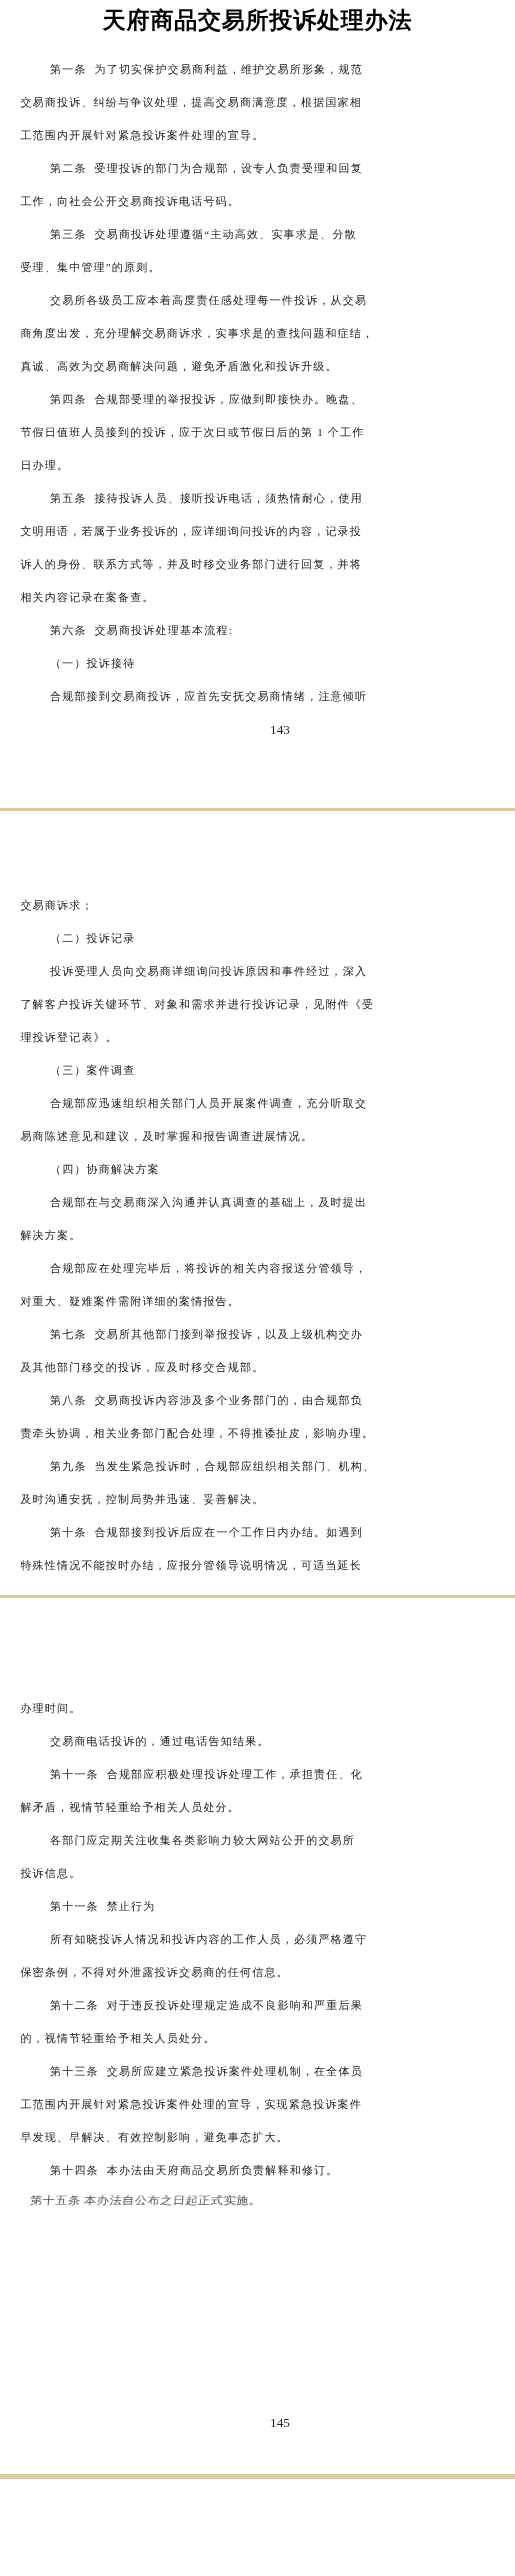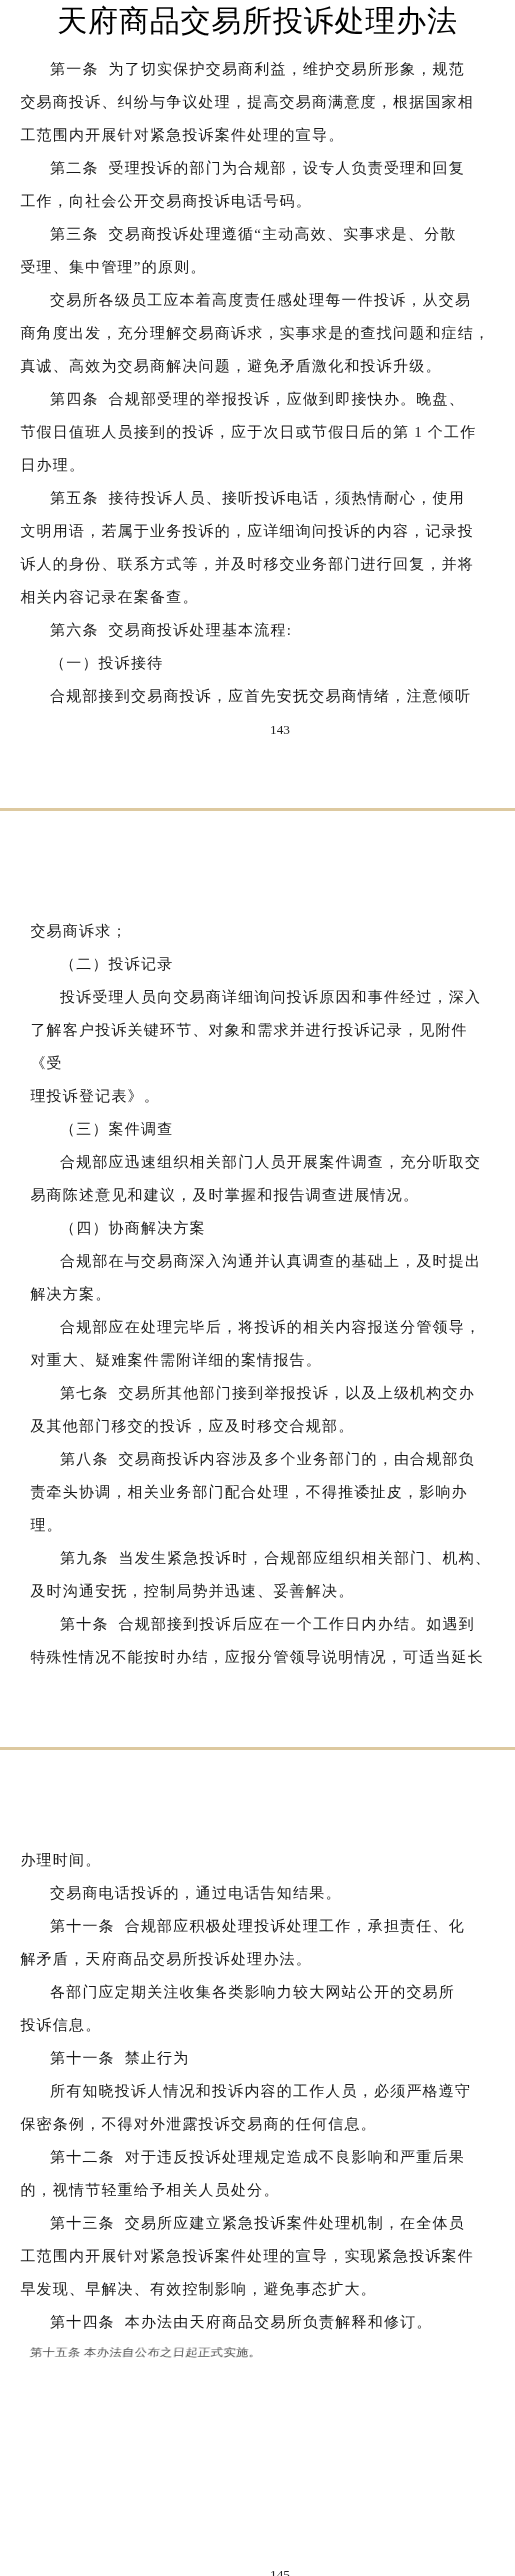--- a/index.html
+++ b/index.html
@@ -5,35 +5,35 @@
   html, body { margin:0; padding:0; }
   body {
     width:515px;
     background:#ffffff;
     color:#1a1a1a;
     font-family:"Liberation Serif","DejaVu Serif",serif;
   }
   .doc { width:515px; }
   .page { box-sizing:border-box; overflow:hidden; position:relative; background:#ffffff; }
   .page-1 { height:808px; padding-top:4.7px; }
-  .page-2 { height:936px; padding-top:104px;margin-left:10px; }
+  .page-2 { height:784px; padding-top:78px; }
   .page-3 { height:876px; padding-top:78px; }
   .title {
     margin:0;
     font-family:"Liberation Sans","DejaVu Sans",sans-serif;
-    font-weight:400;
-    font-size:30px;
+    font-weight:700;
+    font-size:23px;
     line-height:31px;
     letter-spacing:0.8px;
     text-align:center;
     color:#000000;
   }
   .body-text { margin-top:17px; }
   .line {
-    font-size:15px;
+    font-size:11px;
     line-height:33px;
     letter-spacing:1.2px;
     padding-left:20.4px;
     padding-right:21px;
     white-space:pre-wrap;
   }
   .line.ind { padding-left:50px; }
   .line.distorted {
     line-height:28px;
     font-size:14px;
@@ -117,21 +117,21 @@
 
   </section>
 
   <div class="sep"></div>
 
   <section class="page page-3">
     <div class="body-text" style="margin-top:16px;">
         <div class="line">办理时间。</div>
         <div class="line ind">交易商电话投诉的，通过电话告知结果。</div>
         <div class="line ind">第十一条  合规部应积极处理投诉处理工作，承担责任、化</div>
-        <div class="line">解矛盾，天府商品交易所投诉处理办法。</div>
+        <div class="line">解矛盾，视情节轻重给予相关人员处分。</div>
         <div class="line ind">各部门应定期关注收集各类影响力较大网站公开的交易所</div>
         <div class="line">投诉信息。</div>
         <div class="line ind">第十一条  禁止行为</div>
         <div class="line ind">所有知晓投诉人情况和投诉内容的工作人员，必须严格遵守</div>
         <div class="line">保密条例，不得对外泄露投诉交易商的任何信息。</div>
         <div class="line ind">第十二条  对于违反投诉处理规定造成不良影响和严重后果</div>
         <div class="line">的，视情节轻重给予相关人员处分。</div>
         <div class="line ind">第十三条  交易所应建立紧急投诉案件处理机制，在全体员</div>
         <div class="line">工范围内开展针对紧急投诉案件处理的宣导，实现紧急投诉案件</div>
         <div class="line">早发现、早解决、有效控制影响，避免事态扩大。</div>

